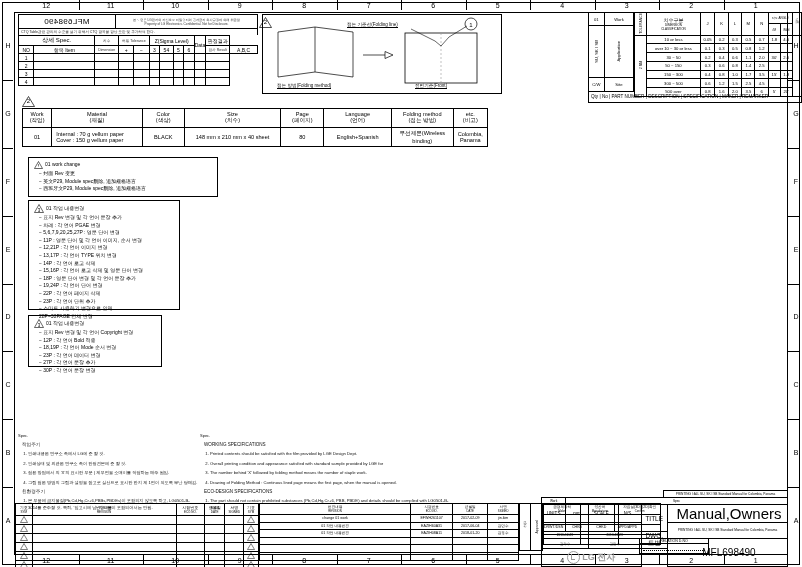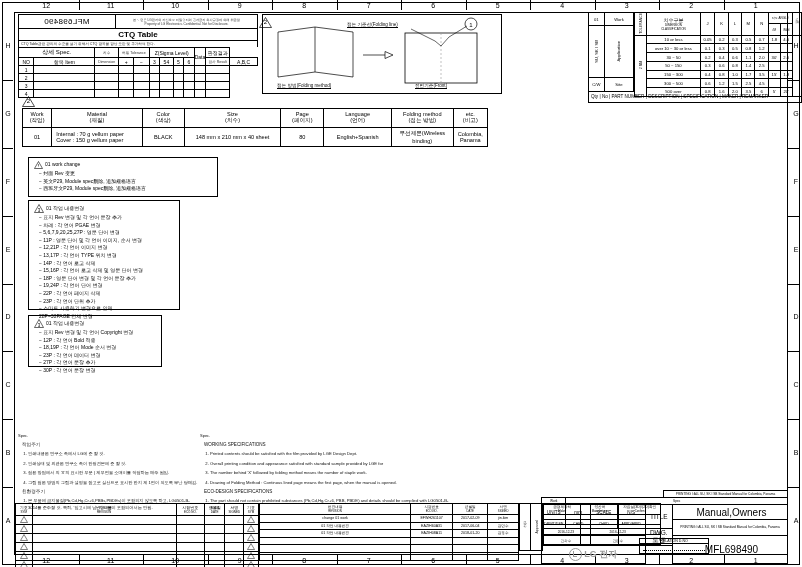--- a/index.html
+++ b/index.html
@@ -72,21 +72,21 @@
   #revleft td{height:7px;}
   #revmid{position:absolute;left:259px;top:503px;width:260px;font-size:3.6px;}
   #revmid td{height:6.6px;padding:0 1px;}
   #makertab{position:absolute;left:541px;top:503px;width:118px;font-size:3.6px;}
   #makertab td{height:9px;}
 
   
   #titleblk{position:absolute;left:541px;top:497px;width:247px;height:58px;}
   #tbgrid{width:247px;height:58px;font-size:4.6px;}
   #tbgrid td{padding:0 1px;}
-  .bigtitle{font-size:10px;text-align:left;padding-left:4px !important;}
+  .bigtitle{font-size:15px;text-align:left;padding-left:4px !important;}
   .dwgno{font-size:10px;text-align:left;padding-left:4px !important;}
   .lgwrap{display:flex;align-items:center;justify-content:center;gap:2px;font-size:9px;color:#9a9a9a;font-weight:bold;}
   .lgcircle{width:11px;height:11px;border:1.2px solid #9a9a9a;border-radius:50%;display:inline-block;position:relative;}
   .lgcircle:after{content:"";position:absolute;left:3px;top:2px;width:3px;height:5px;border-left:1.2px solid #9a9a9a;border-bottom:1.2px solid #9a9a9a;}
   .hdrnote{position:absolute;left:663px;top:490px;width:125px;font-size:3.2px;text-align:center;}
 </style>
 </head>
 <body>
 
 <div id="sheet">
@@ -176,21 +176,20 @@
   <div id="ctq">
     <div class="topbar">
       <div class="left">
         <span class="mirror">MFL698490</span>
       </div>
       <div class="right">
         <div>본 도면은 LG전자의 자산으로 비밀유지의 공개금지 회사규정에 의해 취급함</div>
         <div>Property of LG Electronics. Confidential. Not for Disclosure.</div>
       </div>
     </div>
-    <div class="titlebar">CTQ Table</div>
     <div class="noteline">CTQ Table관련 관리의 수준을 설기 위해서 CTQ 항목을 항상 모만 및 추가하여 한다.</div>
     <table class="grid" id="ctqtable">
       <tbody>
           <tr>
         <td colspan="2" class="h1">상세 Spec.</td>
         <td rowspan="1" class="sm">
           <span>치수</span>
         </td>
         <td colspan="2" class="sm">허용 Tolerance</td>
         <td colspan="4">Z(Sigma Level)</td>

